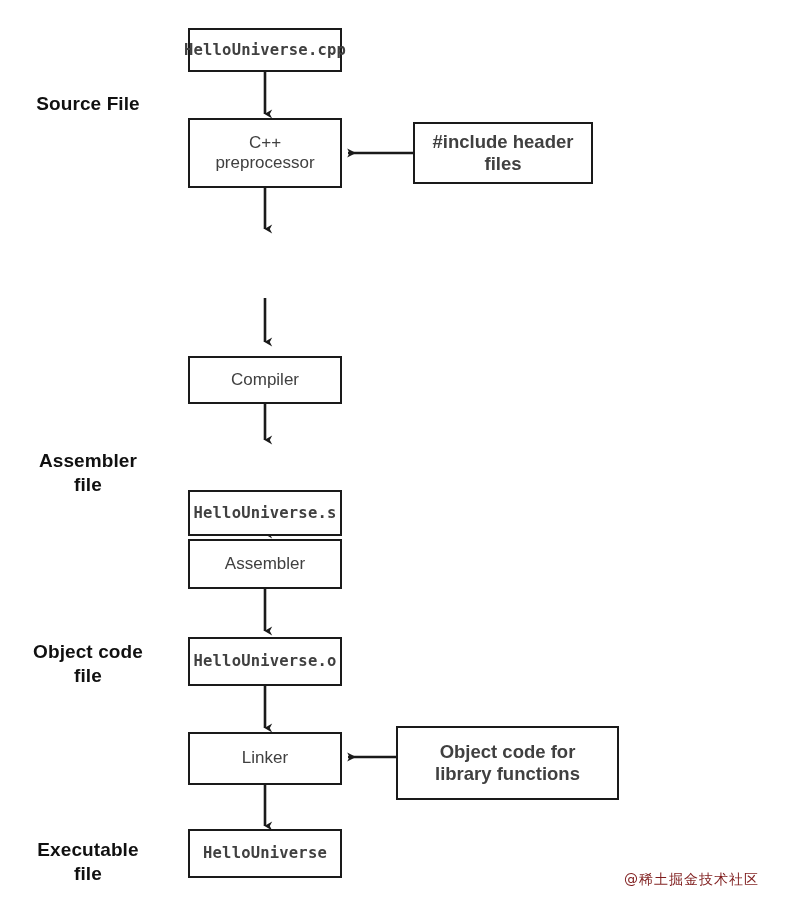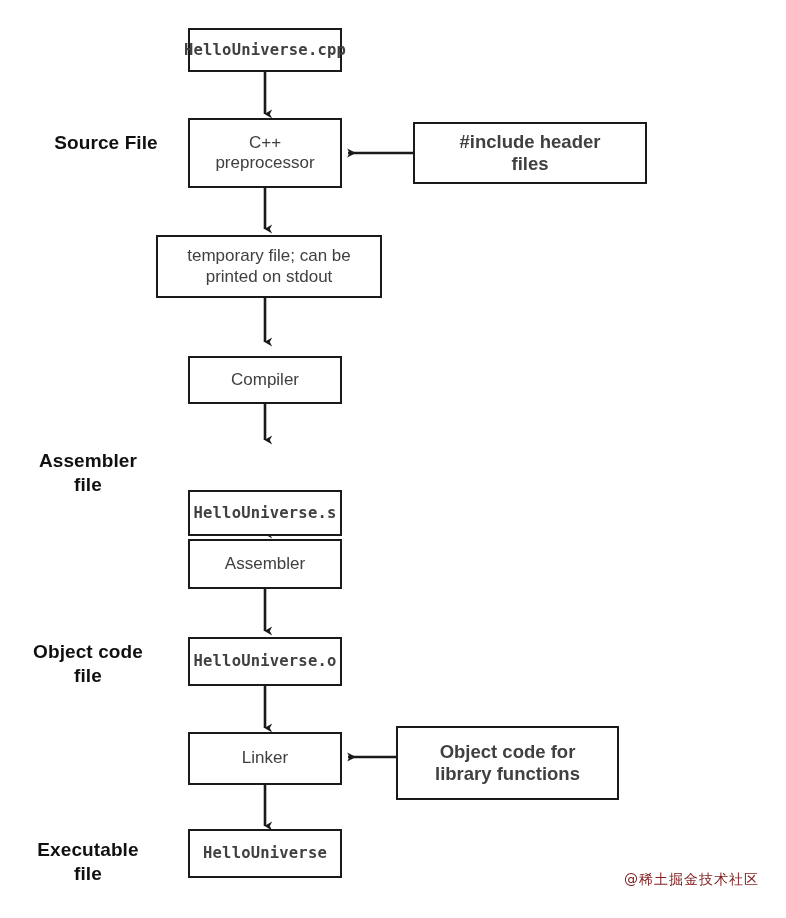--- a/index.html
+++ b/index.html
@@ -105,49 +105,45 @@
       <line x1="265" y1="396" x2="265" y2="440" marker-end="url(#arrowDown)"></line>
       <line x1="265" y1="492" x2="265" y2="534" marker-end="url(#arrowDown)"></line>
       <line x1="265" y1="589" x2="265" y2="631" marker-end="url(#arrowDown)"></line>
       <line x1="265" y1="686" x2="265" y2="728" marker-end="url(#arrowDown)"></line>
       <line x1="265" y1="785" x2="265" y2="826" marker-end="url(#arrowDown)"></line>
       <line x1="413" y1="153" x2="348" y2="153" marker-end="url(#arrowLeft)"></line>
       <line x1="404" y1="757" x2="348" y2="757" marker-end="url(#arrowLeft)"></line>
     </g>
   </svg>
 
-  <div class="stage-label" style="left:40px; top:92px; width:132px;margin-top:39px;">Source File</div>
+  <div class="stage-label" style="left:22px; top:92px; width:132px;">Source File</div>
 
   <div class="stage-label" style="left:22px; top:449px; width:132px;">Assembler
 file</div>
 
   <div class="stage-label" style="left:22px; top:640px; width:132px;">Object code
 file</div>
 
   <div class="stage-label" style="left:22px; top:838px; width:132px;">Executable
 file</div>
 
   <div class="node mono" style="left:188px; top:28px; width:154px; height:44px;">
     <span class="label">HelloUniverse.cpp</span>
   </div>
 
   <div class="node plain" style="left:188px; top:118px; width:154px; height:70px;">
     <span class="label">C++
 preprocessor</span>
   </div>
 
-  <div class="node bold" style="left:413px; top:122px; width:234px; height:62px;">
+  <div class="node bold" style="left:413px; top:122px; width:180px; height:62px;">
     <span class="label">#include header
 files</span>
   </div>
 
-  <div class="node plain" style="left:156px; top:235px; width:226px; height:63px;">
-    <span class="label">temporary file; can be
-printed on stdout</span>
-  </div>
 
   <div class="node plain" style="left:188px; top:348px; width:154px; height:48px;margin-top:8px;">
     <span class="label">Compiler</span>
   </div>
 
   <div class="node mono" style="left:188px; top:446px; width:154px; height:46px;margin-top:44px;">
     <span class="label">HelloUniverse.s</span>
   </div>
 
   <div class="node plain" style="left:188px; top:539px; width:154px; height:50px;">

